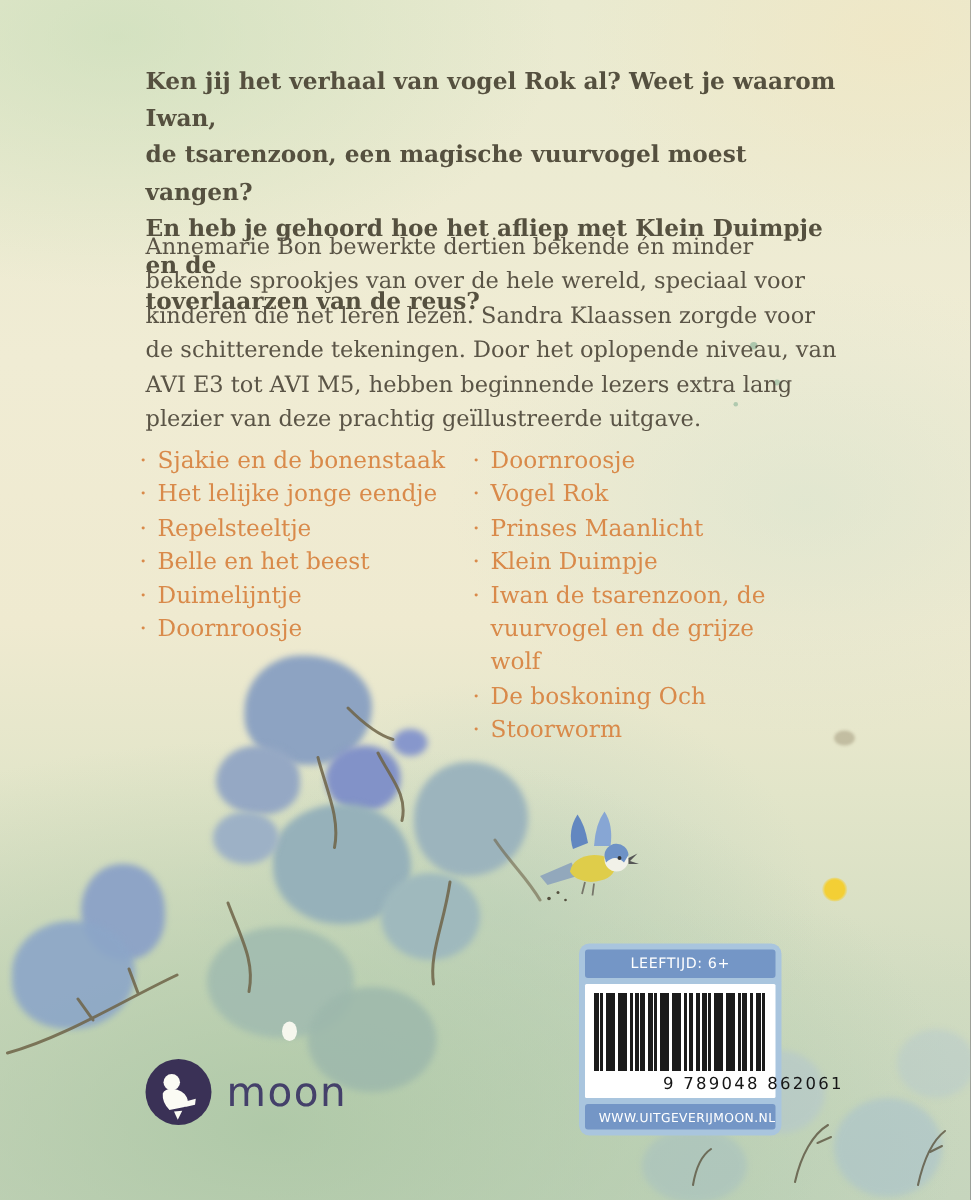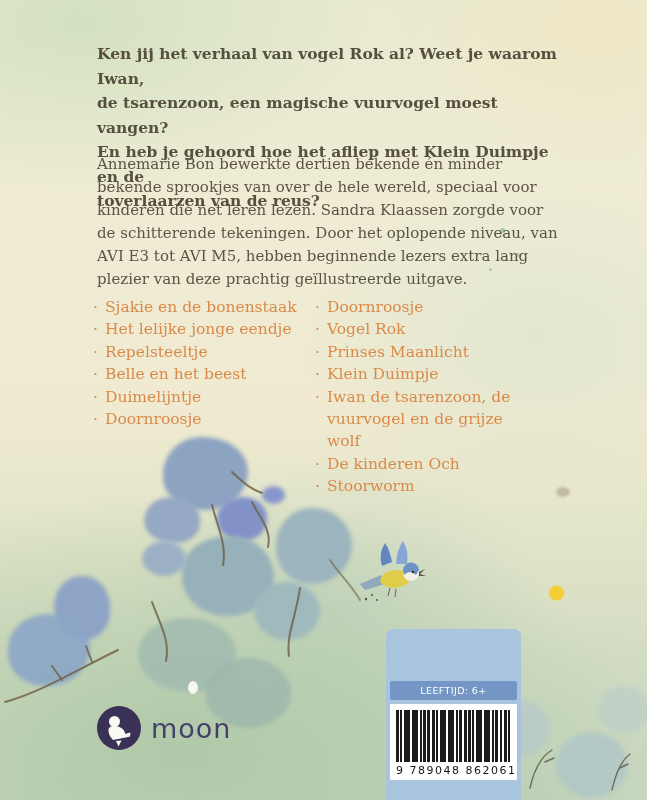--- a/index.html
+++ b/index.html
@@ -35,30 +35,30 @@
   .bird{position:absolute;left:358px;top:539px;}
   
   .logo{position:absolute;left:96px;top:705px;display:flex;align-items:center;}
   .logo-name{font-family:"DejaVu Sans",sans-serif;font-size:27px;font-weight:500;
     color:#44406a;margin-left:9px;letter-spacing:1px;line-height:1;}
   
   .barcode-panel{position:absolute;left:386px;top:629px;width:135px;
     background:#a9c5de;border-radius:7px;padding:4px;box-sizing:border-box;}
   .panel-strip{background:#7496c6;color:#ffffff;text-align:center;
     font-family:"DejaVu Sans",sans-serif;font-size:9.5px;line-height:1;
-    padding:5px 0 4px;border-radius:2px;letter-spacing:.4px;white-space:nowrap;margin-top:48px;}
+    padding:5px 0 4px;border-radius:2px;letter-spacing:.4px;white-space:nowrap;}
   .panel-strip.bottom{font-size:8.2px;letter-spacing:.3px;text-align:right;}
   .panel-white{background:#ffffff;margin:4px 0;padding:6px 6px 3px;border-radius:1px;}
   .bars{height:52px;
     background:
       repeating-linear-gradient(90deg,#1b1b1b 0 2px,transparent 2px 4px),
       repeating-linear-gradient(90deg,#1b1b1b 0 3px,transparent 3px 9px),
       repeating-linear-gradient(90deg,transparent 0 5px,#1b1b1b 5px 6px,transparent 6px 13px);}
   .isbn{font-family:"DejaVu Sans",sans-serif;font-size:11px;color:#161616;
-    text-align:center;letter-spacing:1.5px;margin-top:2px;white-space:nowrap;}
+    text-align:center;letter-spacing:1.5px;margin-top:2px;white-space:nowrap;margin-left:46px;}
 </style>
 </head>
 <body>
 
 <div class="cover">
 
   <div>
     <div class="blob" style="left:163px;top:437px;width:85px;height:73px;background:#8da3c2;border-radius:46% 54% 50% 50%/52% 48% 55% 45%;"></div>
     <div class="blob" style="left:144px;top:497px;width:56px;height:46px;background:#95a8c4;border-radius:50% 50% 45% 55%/55% 50% 45% 50%;"></div>
     <div class="blob" style="left:217px;top:497px;width:50px;height:44px;background:#8292c8;border-radius:52% 48% 50% 50%;"></div>
@@ -145,21 +145,21 @@
     <li><span class="bullet">·</span><span>Duimelijntje</span></li>
     <li><span class="bullet">·</span><span>Doornroosje</span></li>
   </ul>
 
   <ul class="list list-right">
     <li><span class="bullet">·</span><span>Doornroosje</span></li>
     <li><span class="bullet">·</span><span>Vogel Rok</span></li>
     <li><span class="bullet">·</span><span>Prinses Maanlicht</span></li>
     <li><span class="bullet">·</span><span>Klein Duimpje</span></li>
     <li><span class="bullet">·</span><span>Iwan de tsarenzoon, de vuurvogel en de grijze wolf</span></li>
-    <li><span class="bullet">·</span><span>De kinderen Och</span></li>
+    <li><span class="bullet">·</span><span>De boskoning Och</span></li>
     <li><span class="bullet">·</span><span>Stoorworm</span></li>
   </ul>
 
   <div class="logo">
     <svg width="46" height="46" viewBox="0 0 46 46">
       <circle cx="23" cy="23" r="22" fill="#3a3156"></circle>
       <circle cx="18.5" cy="16.5" r="5.5" fill="#fbfbf4"></circle>
       <path d="M12.5,24 Q14,20.5 19,21 Q26,21.5 28.5,26.5 Q30.5,30.5 27,33 L17,35 Q12,30 12.5,24 Z" fill="#fbfbf4"></path>
       <path d="M27,29.5 L34.5,27.5 L34,31.5 L27.5,33 Z" fill="#fbfbf4"></path>
       <path d="M20,36 L22.5,41.5 L25.5,35.5 Z" fill="#fbfbf4"></path>

